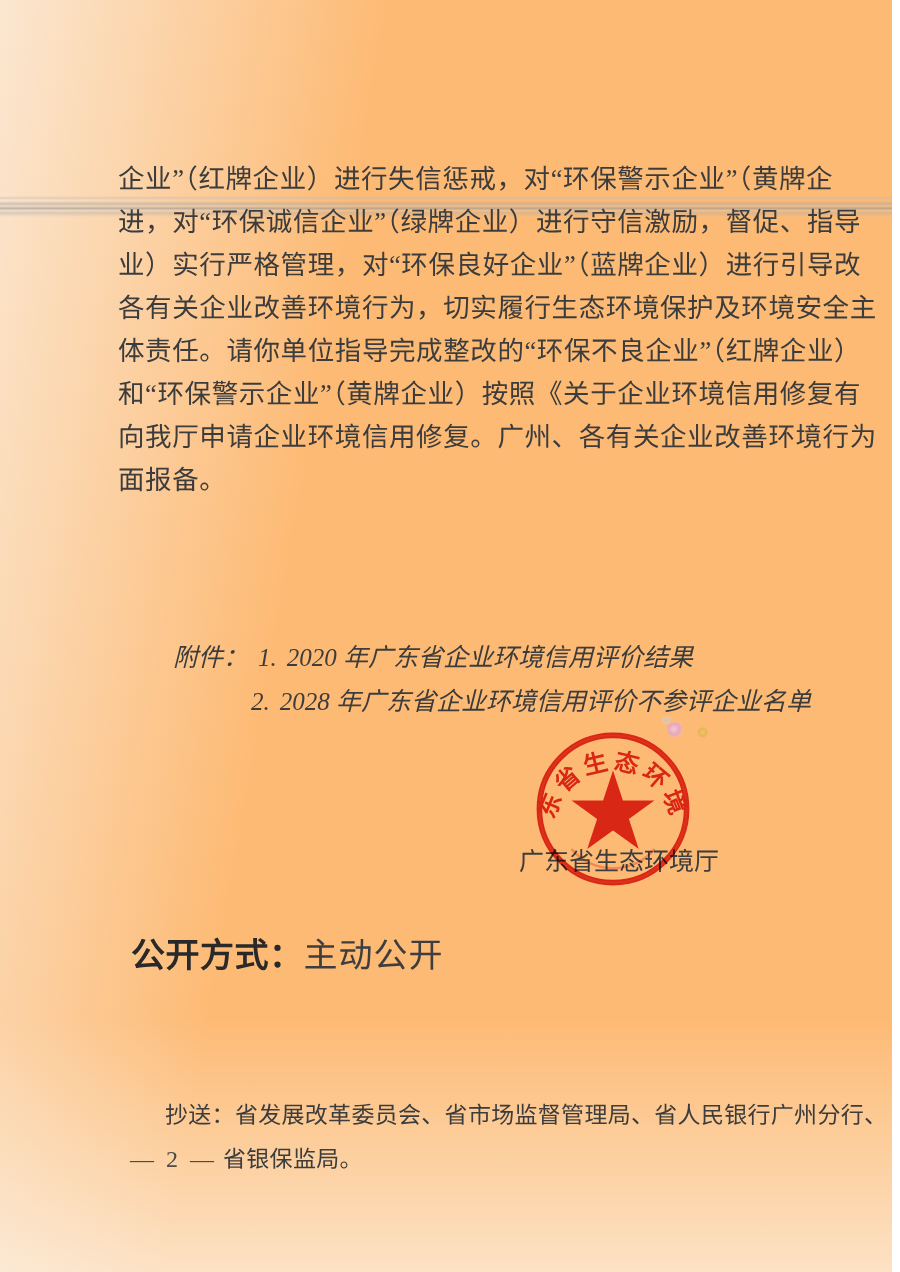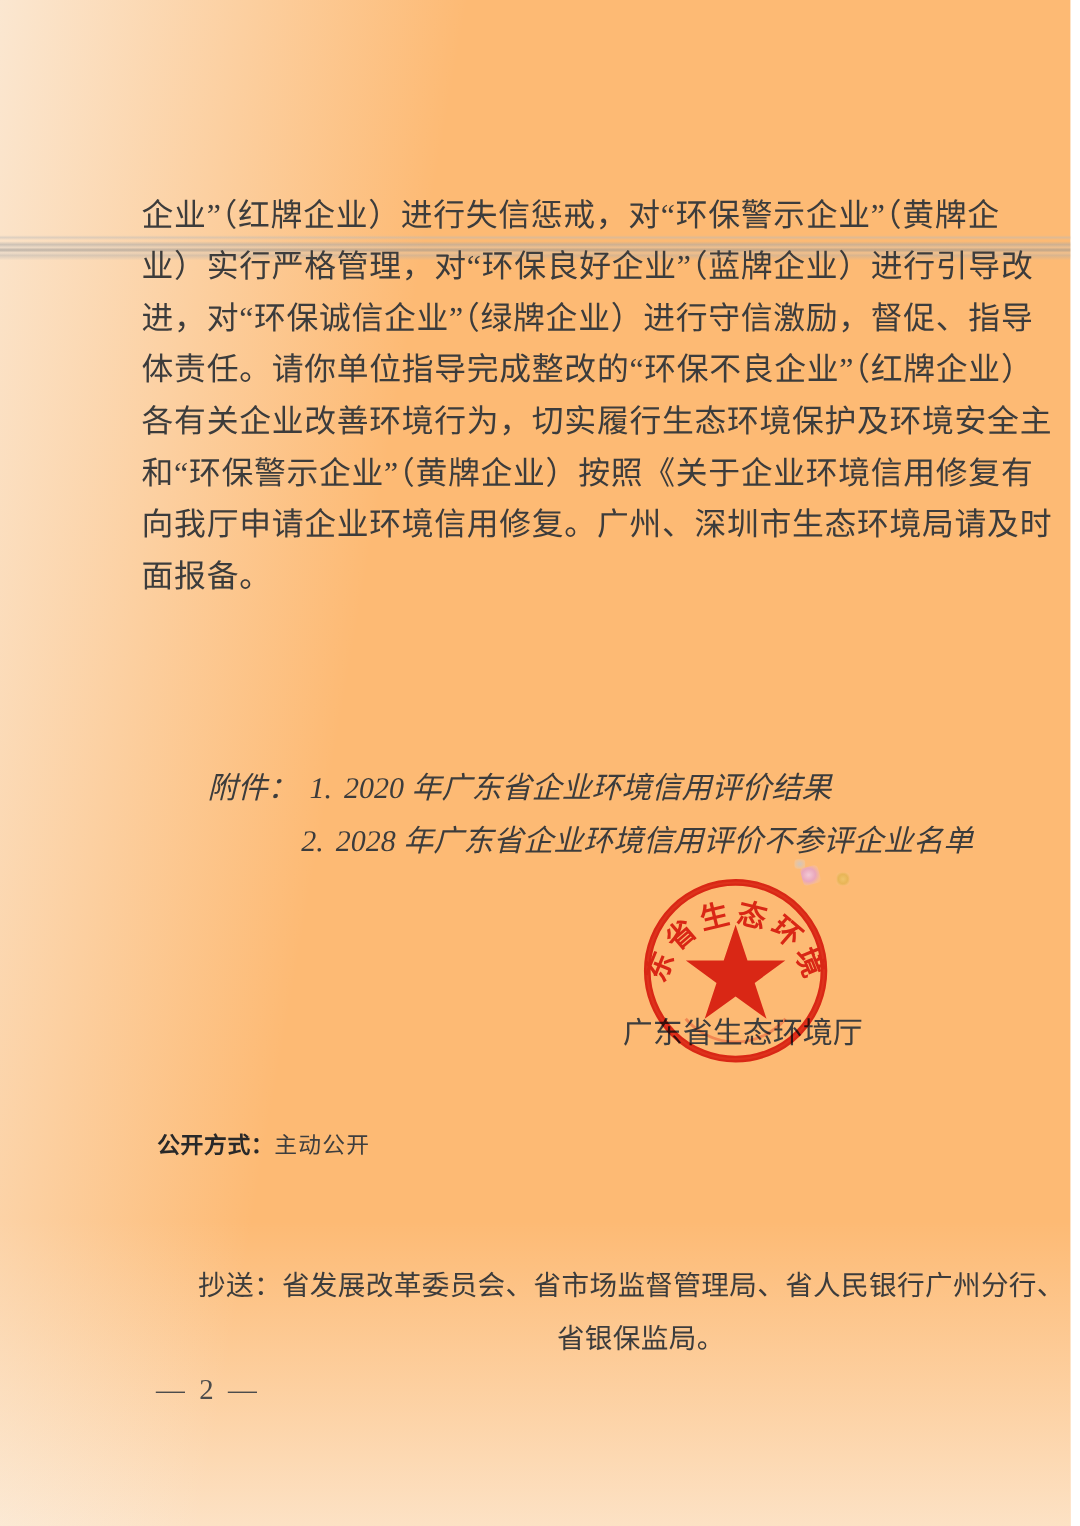--- a/index.html
+++ b/index.html
@@ -143,41 +143,40 @@
     left: 662px; top: 716px; width: 9px; height: 8px;
     background: radial-gradient(ellipse at 50% 50%, rgba(200,200,205,0.8) 0%, rgba(220,220,225,0.25) 70%, rgba(255,255,255,0) 100%);
     border-radius: 2px;
   }
 
   
   #disclosure {
     position: absolute;
     left: 131px;
     top: 936px;
-    font-size: 19px;
+    font-size: 34px;
     white-space: nowrap;
     line-height: 40px;
   }
   #disclosure .dl-label {
     font-weight: bold;
     color: #262626;
     letter-spacing: 0.5px;
   }
   #disclosure .dl-value {
     color: #3c3c3c;
     letter-spacing: 1px;
   }
 
   
   .cc-block {
     position: absolute;
     left: 165px;
-    top: 1050px;
+    top: 1094px;
     width: 680px;
-    text-align: center;
   }
   .cc-line {
     height: 44px;
     line-height: 44px;
     font-size: 23px;
     white-space: nowrap;
     color: #3a3a3a;
     letter-spacing: 0.3px;
   }
   .cc-indent { padding-left: 58px; }
@@ -202,26 +201,26 @@
 <body>
 
 <div id="page">
 
   <div id="paper-texture"></div>
   <div id="scan-streak-2"></div>
   <div id="scan-streak"></div>
 
   <div class="body-block scan-fade">
     <div class="body-line">企业”（红牌企业）进行失信惩戒，对“环保警示企业”（黄牌企</div>
+    <div class="body-line">进，对“环保诚信企业”（绿牌企业）进行守信激励，督促、指导</div>
     <div class="body-line">业）实行严格管理，对“环保良好企业”（蓝牌企业）进行引导改</div>
-    <div class="body-line">进，对“环保诚信企业”（绿牌企业）进行守信激励，督促、指导</div>
+    <div class="body-line">各有关企业改善环境行为，切实履行生态环境保护及环境安全主</div>
     <div class="body-line">体责任。请你单位指导完成整改的“环保不良企业”（红牌企业）</div>
-    <div class="body-line">各有关企业改善环境行为，切实履行生态环境保护及环境安全主</div>
     <div class="body-line">和“环保警示企业”（黄牌企业）按照《关于企业环境信用修复有</div>
-    <div class="body-line">向我厅申请企业环境信用修复。广州、深圳市生态环境局请及时</div>
+    <div class="body-line">向我厅申请企业环境信用修复。广州、各有关企业改善环境行为</div>
     <div class="body-line">面报备。</div>
   </div>
 
   <div class="attach-block scan-fade">
     <div class="attach-line">
       <span class="attach-label">附件：</span><span class="attach-num">1.</span><span>2020 年广东省企业环境信用评价结果</span>
     </div>
     <div class="attach-line attach-indent">
       <span class="attach-num">2.</span><span>2028 年广东省企业环境信用评价不参评企业名单</span>
     </div>

